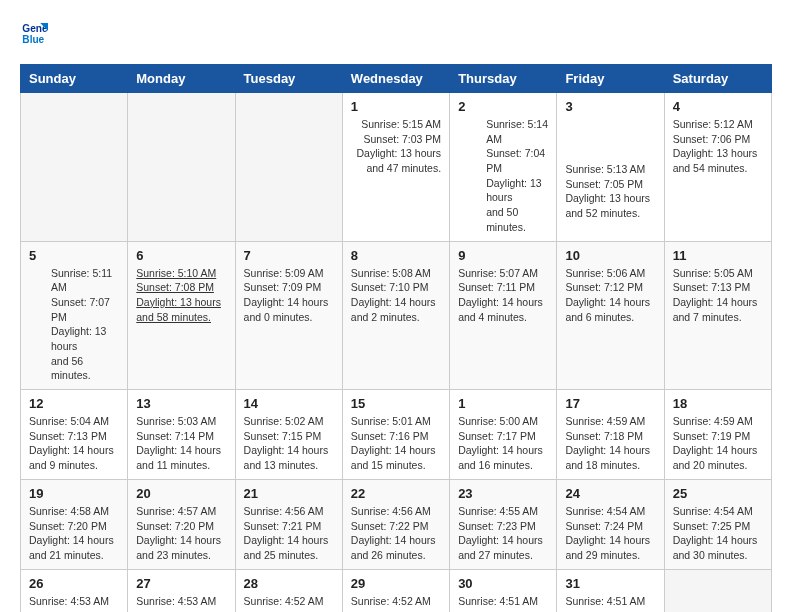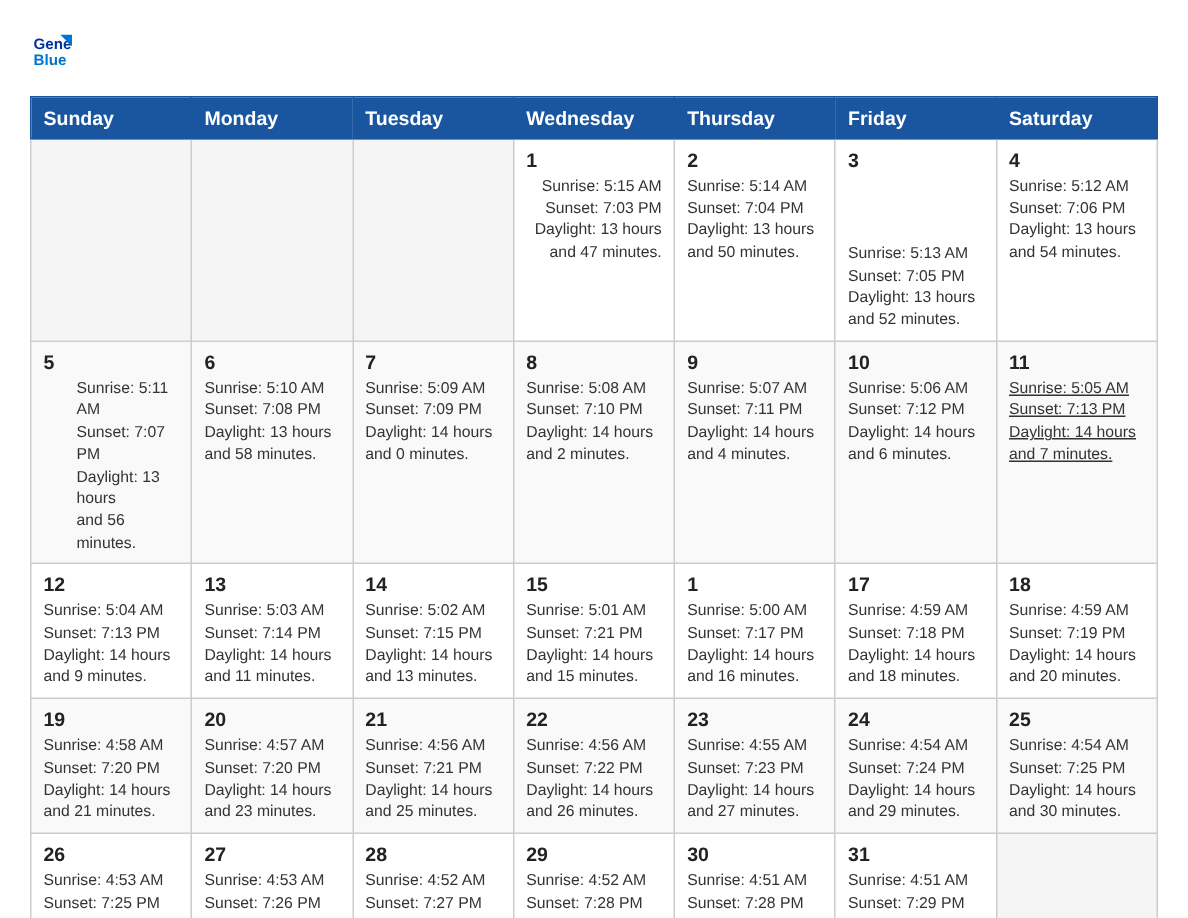--- a/index.html
+++ b/index.html
@@ -120,21 +120,21 @@
         <td class="empty"></td>
         <td>
           <span class="day-num">1</span>
           <div class="day-info" style="white-space: pre-line; text-align: right;">Sunrise: 5:15 AM
 Sunset: 7:03 PM
 Daylight: 13 hours
 and 47 minutes.</div>
         </td>
         <td>
           <span class="day-num">2</span>
-          <div class="day-info" style="white-space: pre-line;">Sunrise: 5:14 AM
+          <div class="day-info" style="white-space: pre-line; margin-left: 28px;">Sunrise: 5:14 AM
 Sunset: 7:04 PM
 Daylight: 13 hours
 and 50 minutes.</div>
         </td>
         <td>
           <span class="day-num">3</span>
           <div class="day-info" style="white-space: pre-line; margin-top: 48px;">Sunrise: 5:13 AM
 Sunset: 7:05 PM
 Daylight: 13 hours
 and 52 minutes.</div>
@@ -150,21 +150,21 @@
       <tr>
         <td>
           <span class="day-num">5</span>
           <div class="day-info" style="white-space: pre-line; margin-left: 22px;">Sunrise: 5:11 AM
 Sunset: 7:07 PM
 Daylight: 13 hours
 and 56 minutes.</div>
         </td>
         <td>
           <span class="day-num">6</span>
-          <div class="day-info" style="white-space: pre-line;">Sunrise: 5:10 AM
+          <div class="day-info" style="white-space: pre-line; text-decoration: underline;">Sunrise: 5:10 AM
 Sunset: 7:08 PM
 Daylight: 13 hours
 and 58 minutes.</div>
         </td>
         <td>
           <span class="day-num">7</span>
           <div class="day-info" style="white-space: pre-line;">Sunrise: 5:09 AM
 Sunset: 7:09 PM
 Daylight: 14 hours
 and 0 minutes.</div>
@@ -185,21 +185,21 @@
         </td>
         <td>
           <span class="day-num">10</span>
           <div class="day-info" style="white-space: pre-line;">Sunrise: 5:06 AM
 Sunset: 7:12 PM
 Daylight: 14 hours
 and 6 minutes.</div>
         </td>
         <td>
           <span class="day-num">11</span>
-          <div class="day-info" style="white-space: pre-line; text-decoration: underline;">Sunrise: 5:05 AM
+          <div class="day-info" style="white-space: pre-line;">Sunrise: 5:05 AM
 Sunset: 7:13 PM
 Daylight: 14 hours
 and 7 minutes.</div>
         </td>
       </tr>
       <tr>
         <td>
           <span class="day-num">12</span>
           <div class="day-info" style="white-space: pre-line;">Sunrise: 5:04 AM
 Sunset: 7:13 PM
@@ -216,21 +216,21 @@
         <td>
           <span class="day-num">14</span>
           <div class="day-info" style="white-space: pre-line;">Sunrise: 5:02 AM
 Sunset: 7:15 PM
 Daylight: 14 hours
 and 13 minutes.</div>
         </td>
         <td>
           <span class="day-num">15</span>
           <div class="day-info" style="white-space: pre-line;">Sunrise: 5:01 AM
-Sunset: 7:21 PM
+Sunset: 7:16 PM
 Daylight: 14 hours
 and 15 minutes.</div>
         </td>
         <td>
           <span class="day-num">1</span>
           <div class="day-info" style="white-space: pre-line;">Sunrise: 5:00 AM
 Sunset: 7:17 PM
 Daylight: 14 hours
 and 16 minutes.</div>
         </td>

